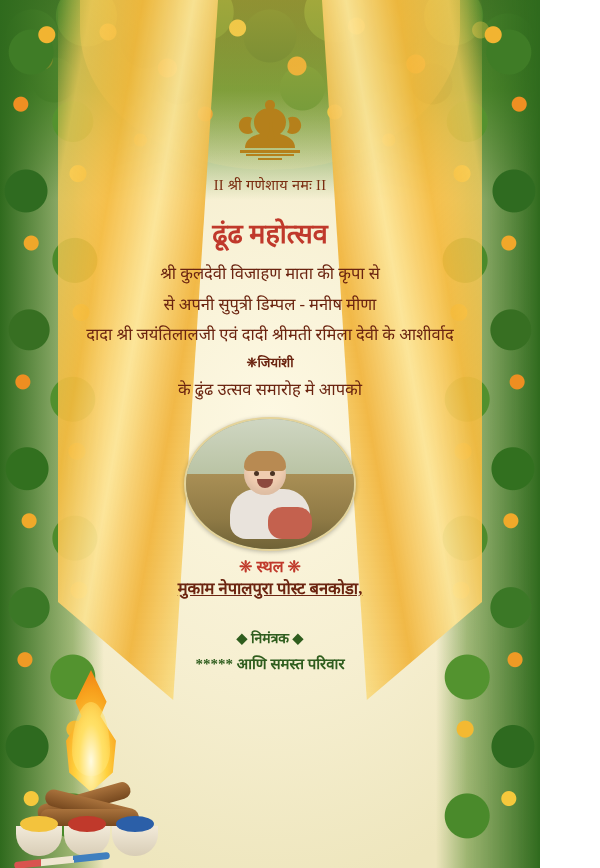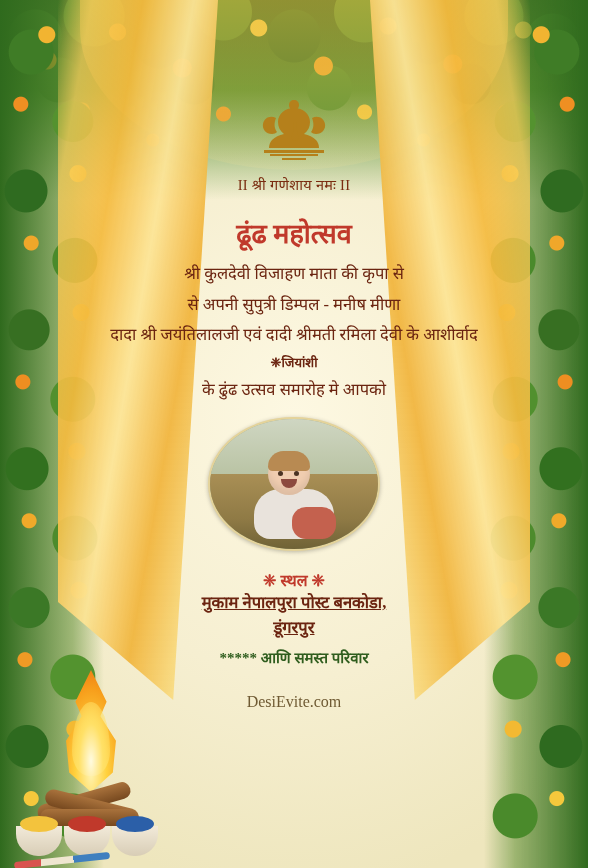--- a/index.html
+++ b/index.html
@@ -5,21 +5,21 @@
   html, body {
     margin: 0;
     padding: 0;
     background: #ffffff;
   }
   body {
     font-family: "Liberation Sans", sans-serif;
   }
   .card {
     position: relative;
-    width: 588px;
+    width: 540px;
     height: 868px;
     overflow: hidden;
     background: #fef9c3;
   }
 
   
   .bg-base {
     position: absolute;
     inset: 0;
     background:
@@ -271,21 +271,21 @@
   .baby-eye.r { left: 46px; }
   .baby-mouth {
     position: absolute;
     left: 33px; top: 30px;
     width: 16px; height: 9px;
     border-radius: 0 0 10px 10px;
     background: #8c4a3e;
   }
 
   .venue-head {
-    margin-top: 18px;
+    margin-top: 4px;
     color: #c0392b;
     font-weight: bold;
     font-size: 16px;
     font-family: "Liberation Serif", serif;
   }
   .venue-line {
     color: #6b2410;
     font-weight: bold;
     font-family: "Liberation Serif", serif;
     font-size: 16.5px;
@@ -426,25 +426,24 @@
         <div class="baby-head"></div>
         <div class="baby-hair"></div>
         <div class="baby-eye l"></div>
         <div class="baby-eye r"></div>
         <div class="baby-mouth"></div>
       </div>
     </div>
 
     <div class="venue-head">❈ स्थल ❈</div>
     <div class="venue-line">मुकाम नेपालपुरा पोस्ट बनकोडा,</div>
-    <div class="venue-line">डूंगरपुर</div>
-
+
+    <div class="host-head">◆ निमंत्रक ◆</div>
     <div class="host-line">***** आणि समस्त परिवार</div>
 
-    <div class="watermark">DesiEvite.com</div>
   </div>
 
   <div class="bonfire">
     <div class="flame"></div>
     <div class="flame-inner"></div>
     <div class="log a"></div>
     <div class="log b"></div>
     <div class="log c"></div>
     <div class="pot p1">
         <div class="powder"></div>

